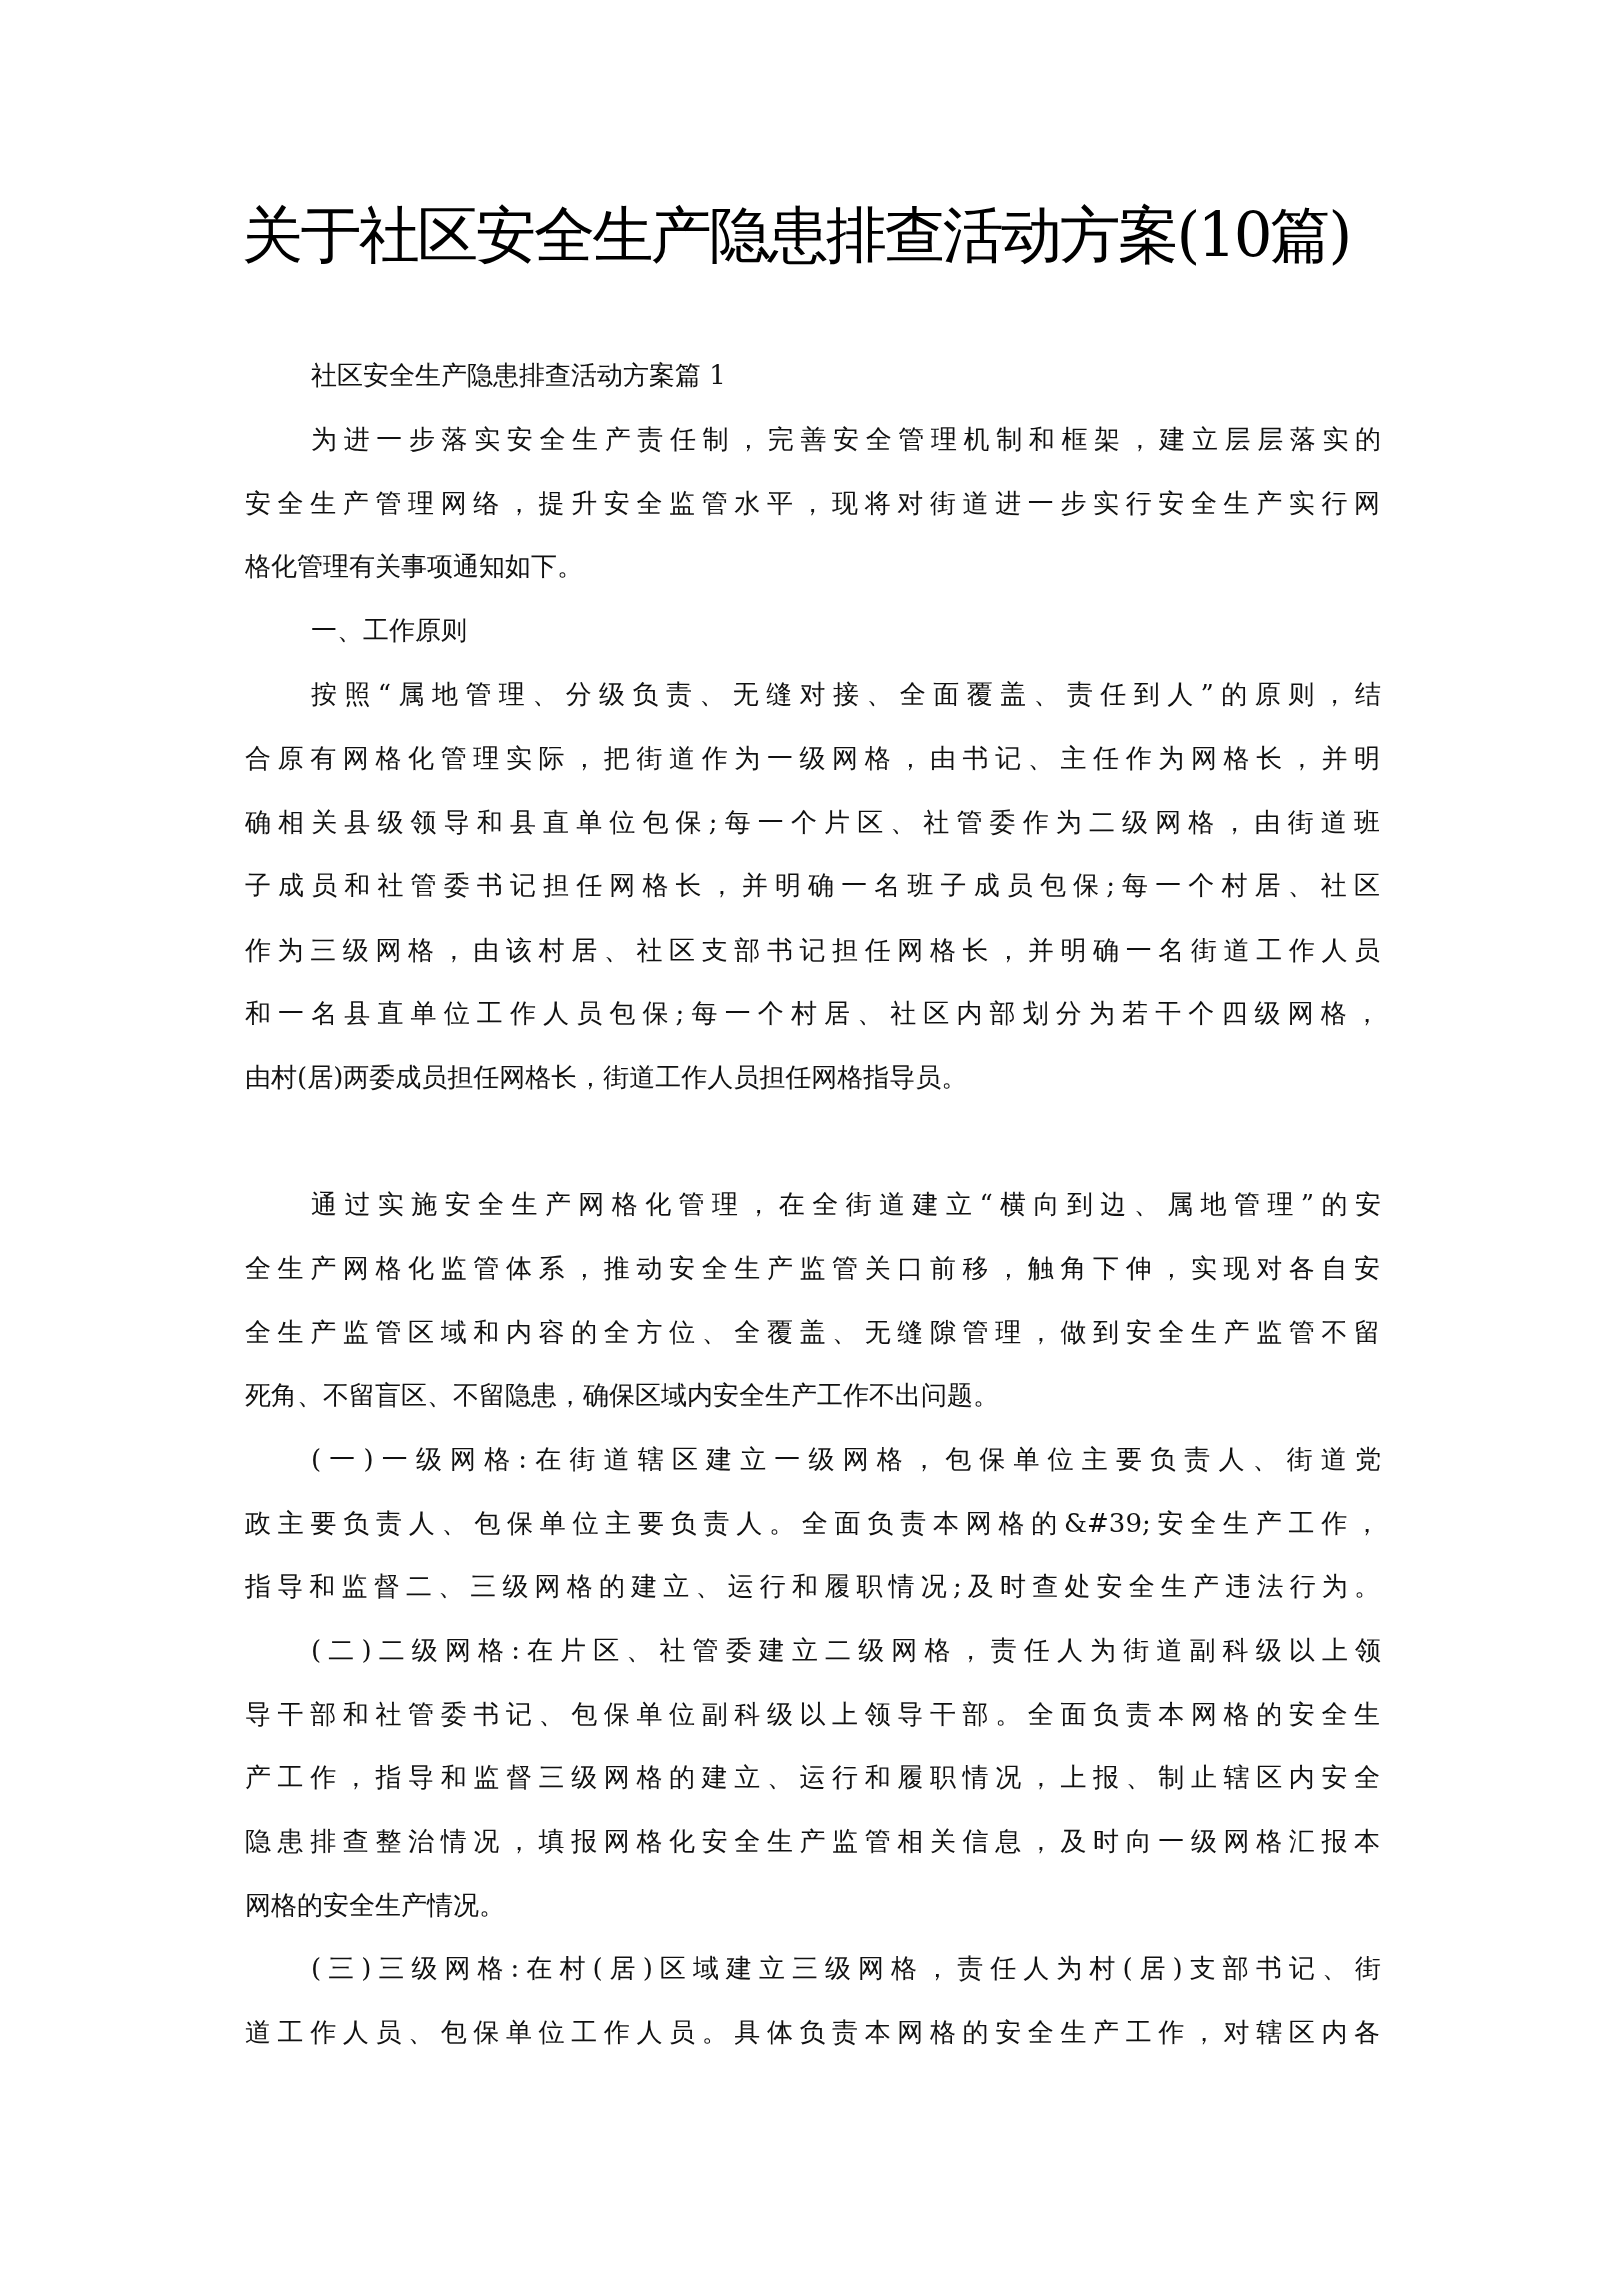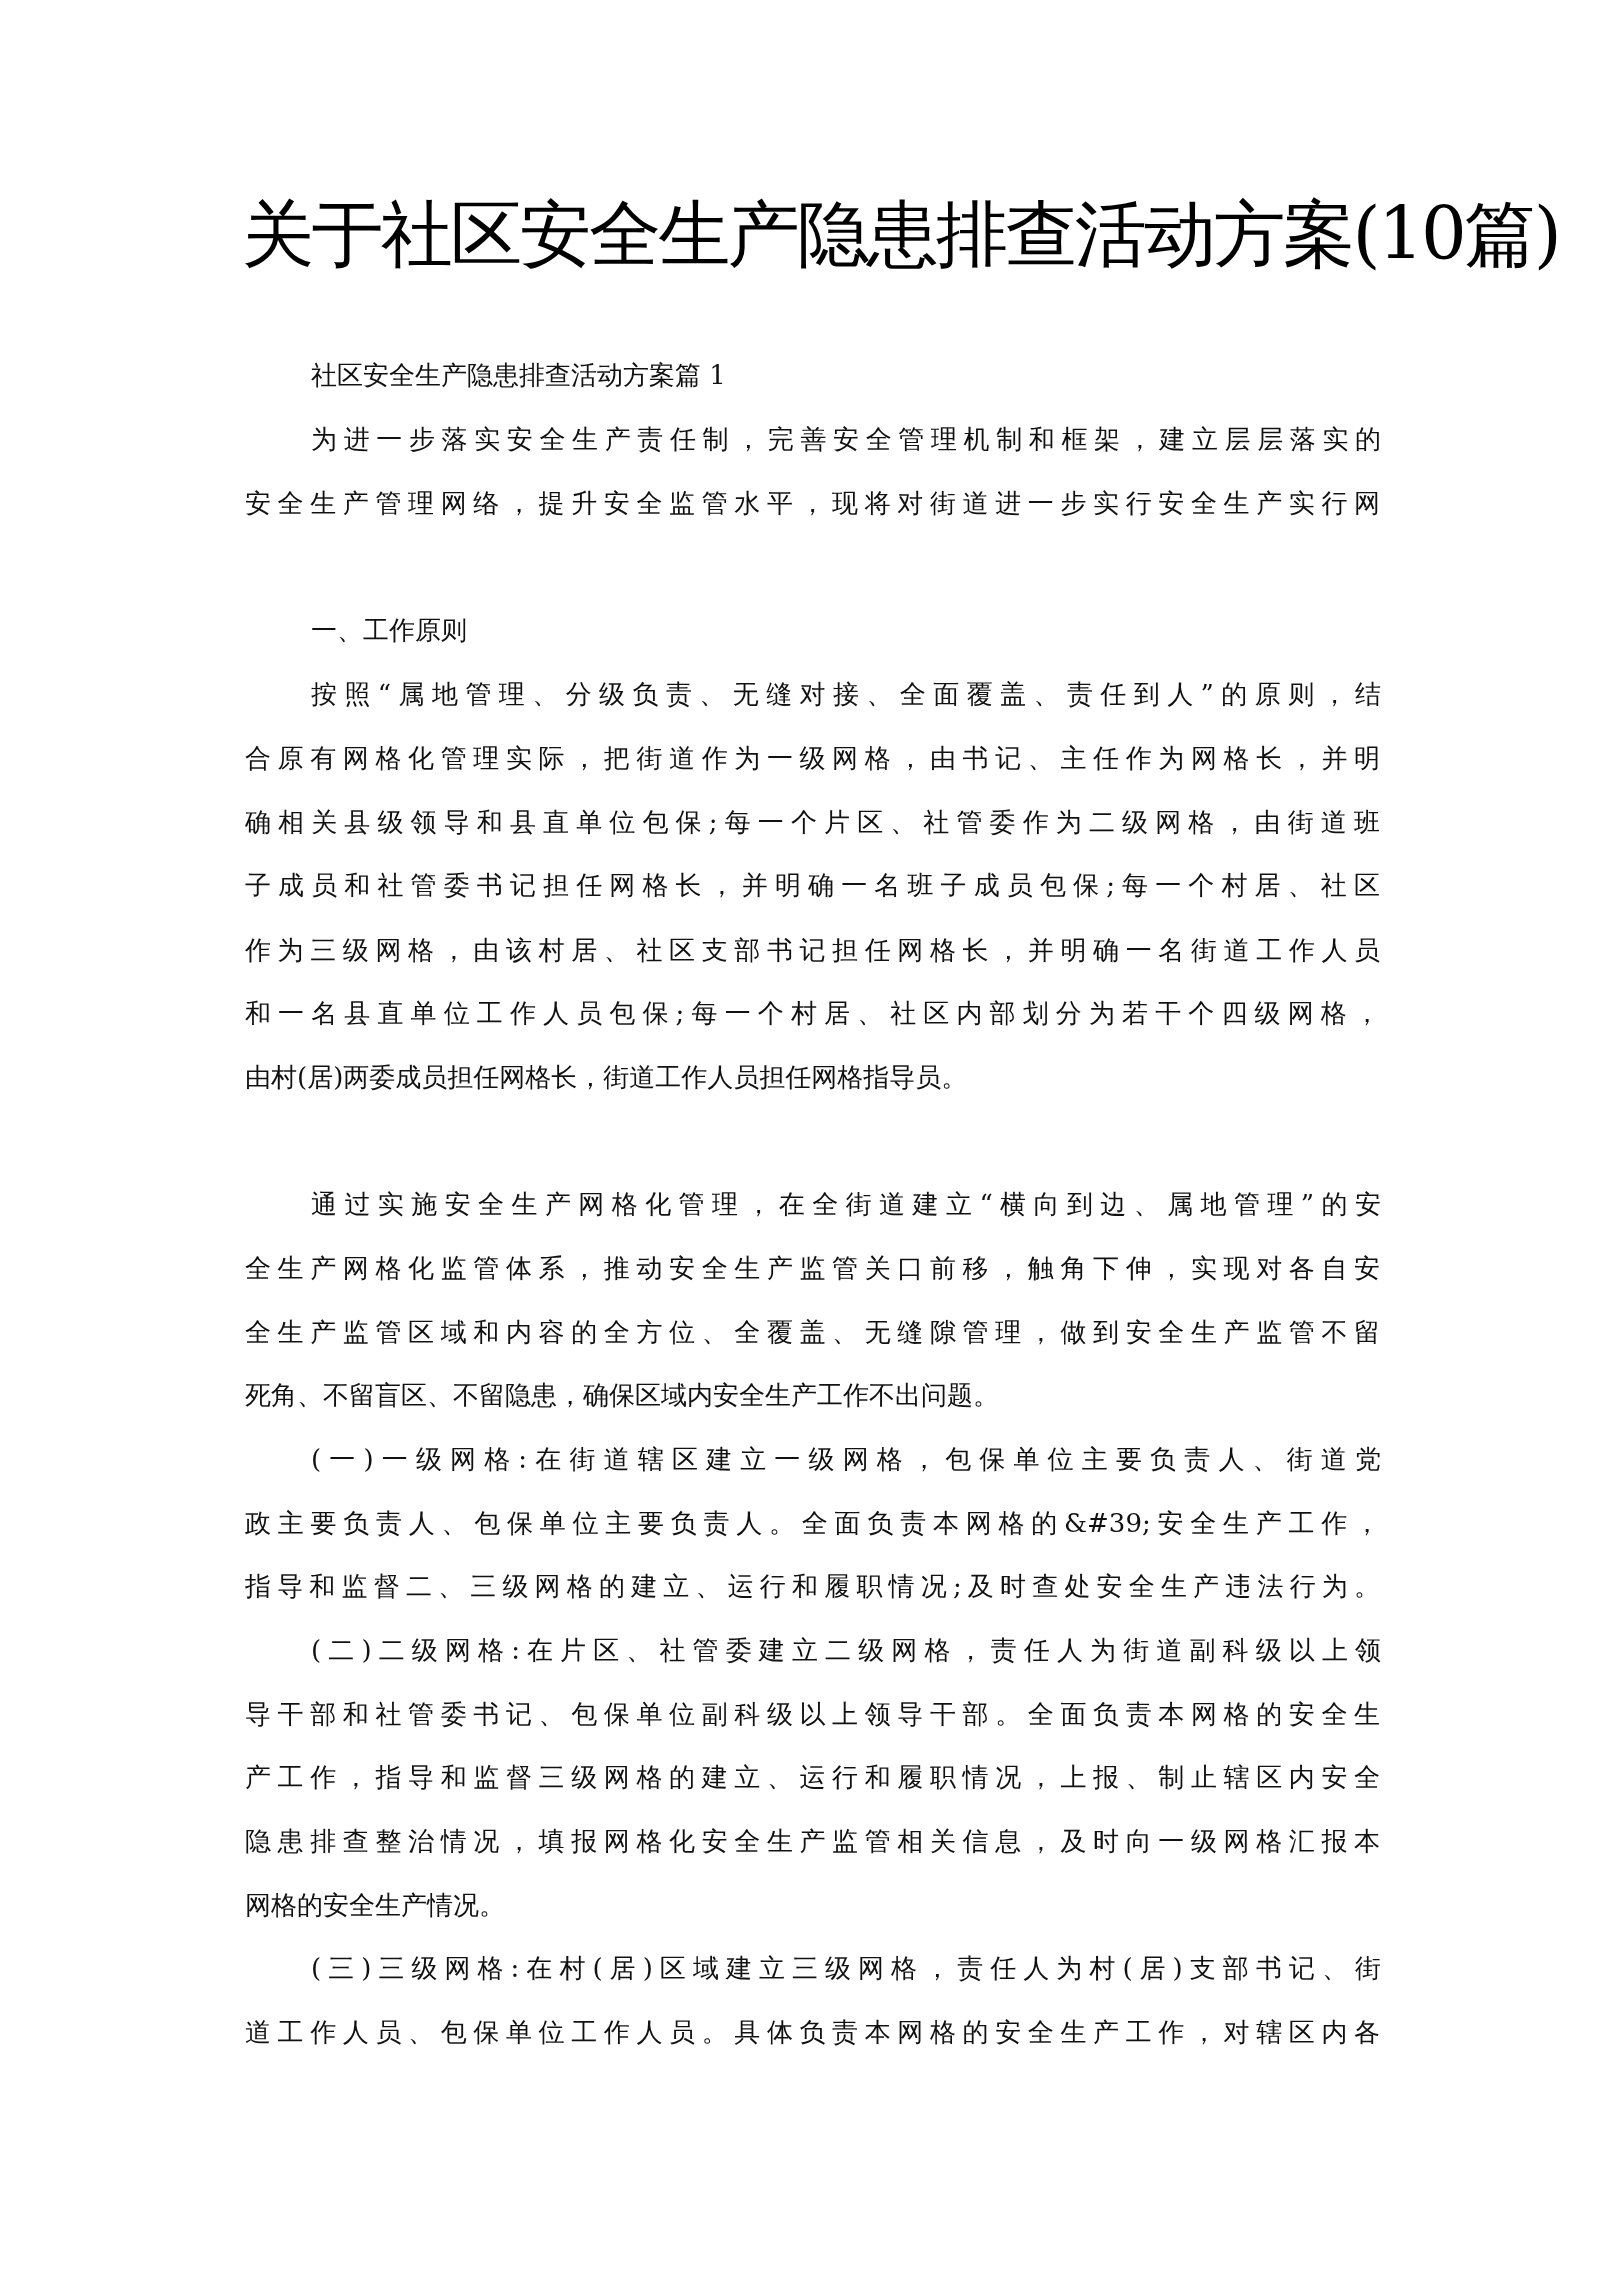--- a/index.html
+++ b/index.html
@@ -1,36 +1,37 @@
 <!DOCTYPE html>
 <html style="font-size:10.5px"><head>
 <meta charset="utf-8">
 <style>
   html, body { margin:0; padding:0; background:#ffffff; }
   body { width:1623px; height:2295px; position:relative; overflow:hidden;
          font-family:"DejaVu Serif","Liberation Serif",serif; color:#111; }
   .page { position:absolute; left:0; top:0; width:1623px; height:2295px; background:#fff; }
   .title { position:absolute; left:242px; top:195px; width:1158px; height:79px;
-           font-size:72px; line-height:79px; white-space:nowrap; letter-spacing:-2.6px;
+           font-size:61px; line-height:79px; white-space:nowrap; letter-spacing:-2.6px;
            text-align:left; color:#000; }
   .line { position:absolute; left:245px; width:1135px; height:46px;
           font-size:26px; line-height:46px; white-space:nowrap; color:#111;
           text-align:justify; text-align-last:justify; }
   .line.indent { left:311px; width:1070px; }
   .line.last { text-align-last:left; }
 </style>
 </head>
 <body>
 
 <div class="page">
   <div class="title">关于社区安全生产隐患排查活动方案(10篇)</div>
 
   <div class="line indent last" style="top:352px">社区安全生产隐患排查活动方案篇 1</div>
   <div class="line indent" style="top:416px">为进一步落实安全生产责任制，完善安全管理机制和框架，建立层层落实的</div>
   <div class="line" style="top:480px">安全生产管理网络，提升安全监管水平，现将对街道进一步实行安全生产实行网</div>
+  <div class="line last" style="top:543px">格化管理有关事项通知如下。</div>
   <div class="line indent last" style="top:607px">一、工作原则</div>
   <div class="line indent" style="top:671px">按照“属地管理、分级负责、无缝对接、全面覆盖、责任到人”的原则，结</div>
   <div class="line" style="top:735px">合原有网格化管理实际，把街道作为一级网格，由书记、主任作为网格长，并明</div>
   <div class="line" style="top:799px">确相关县级领导和县直单位包保;每一个片区、社管委作为二级网格，由街道班</div>
   <div class="line" style="top:862px">子成员和社管委书记担任网格长，并明确一名班子成员包保;每一个村居、社区</div>
   <div class="line" style="top:927px">作为三级网格，由该村居、社区支部书记担任网格长，并明确一名街道工作人员</div>
   <div class="line" style="top:990px">和一名县直单位工作人员包保;每一个村居、社区内部划分为若干个四级网格，</div>
   <div class="line last" style="top:1054px">由村(居)两委成员担任网格长，街道工作人员担任网格指导员。</div>
   <div class="line indent" style="top:1181px">通过实施安全生产网格化管理，在全街道建立“横向到边、属地管理”的安</div>
   <div class="line" style="top:1309px">全生产监管区域和内容的全方位、全覆盖、无缝隙管理，做到安全生产监管不留</div>

